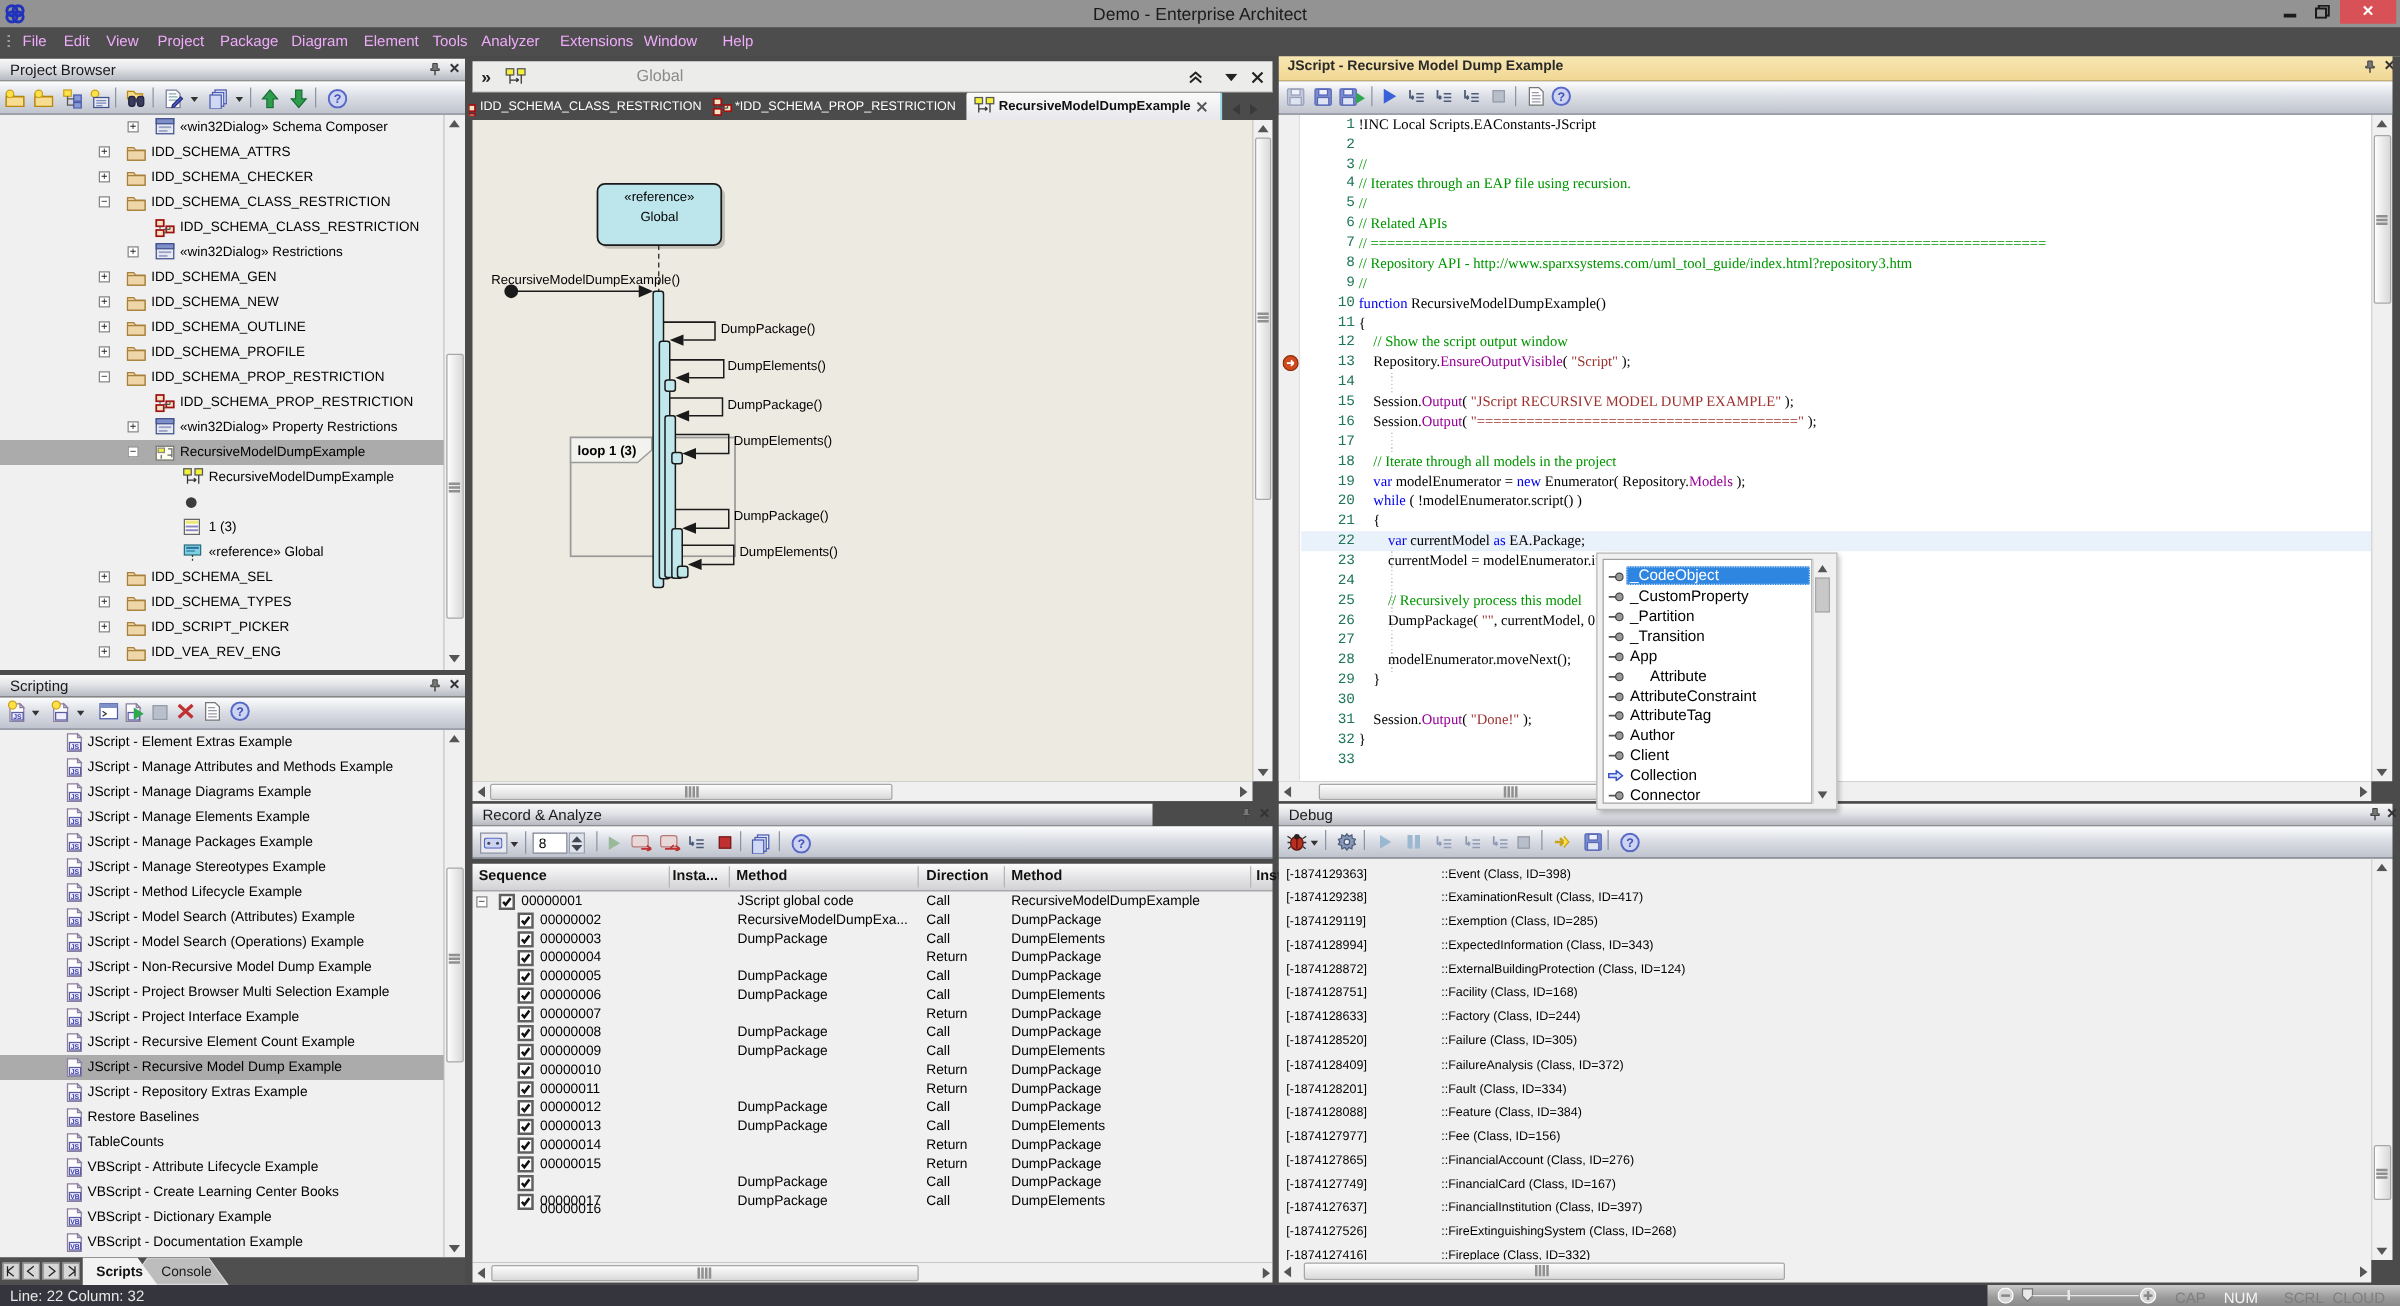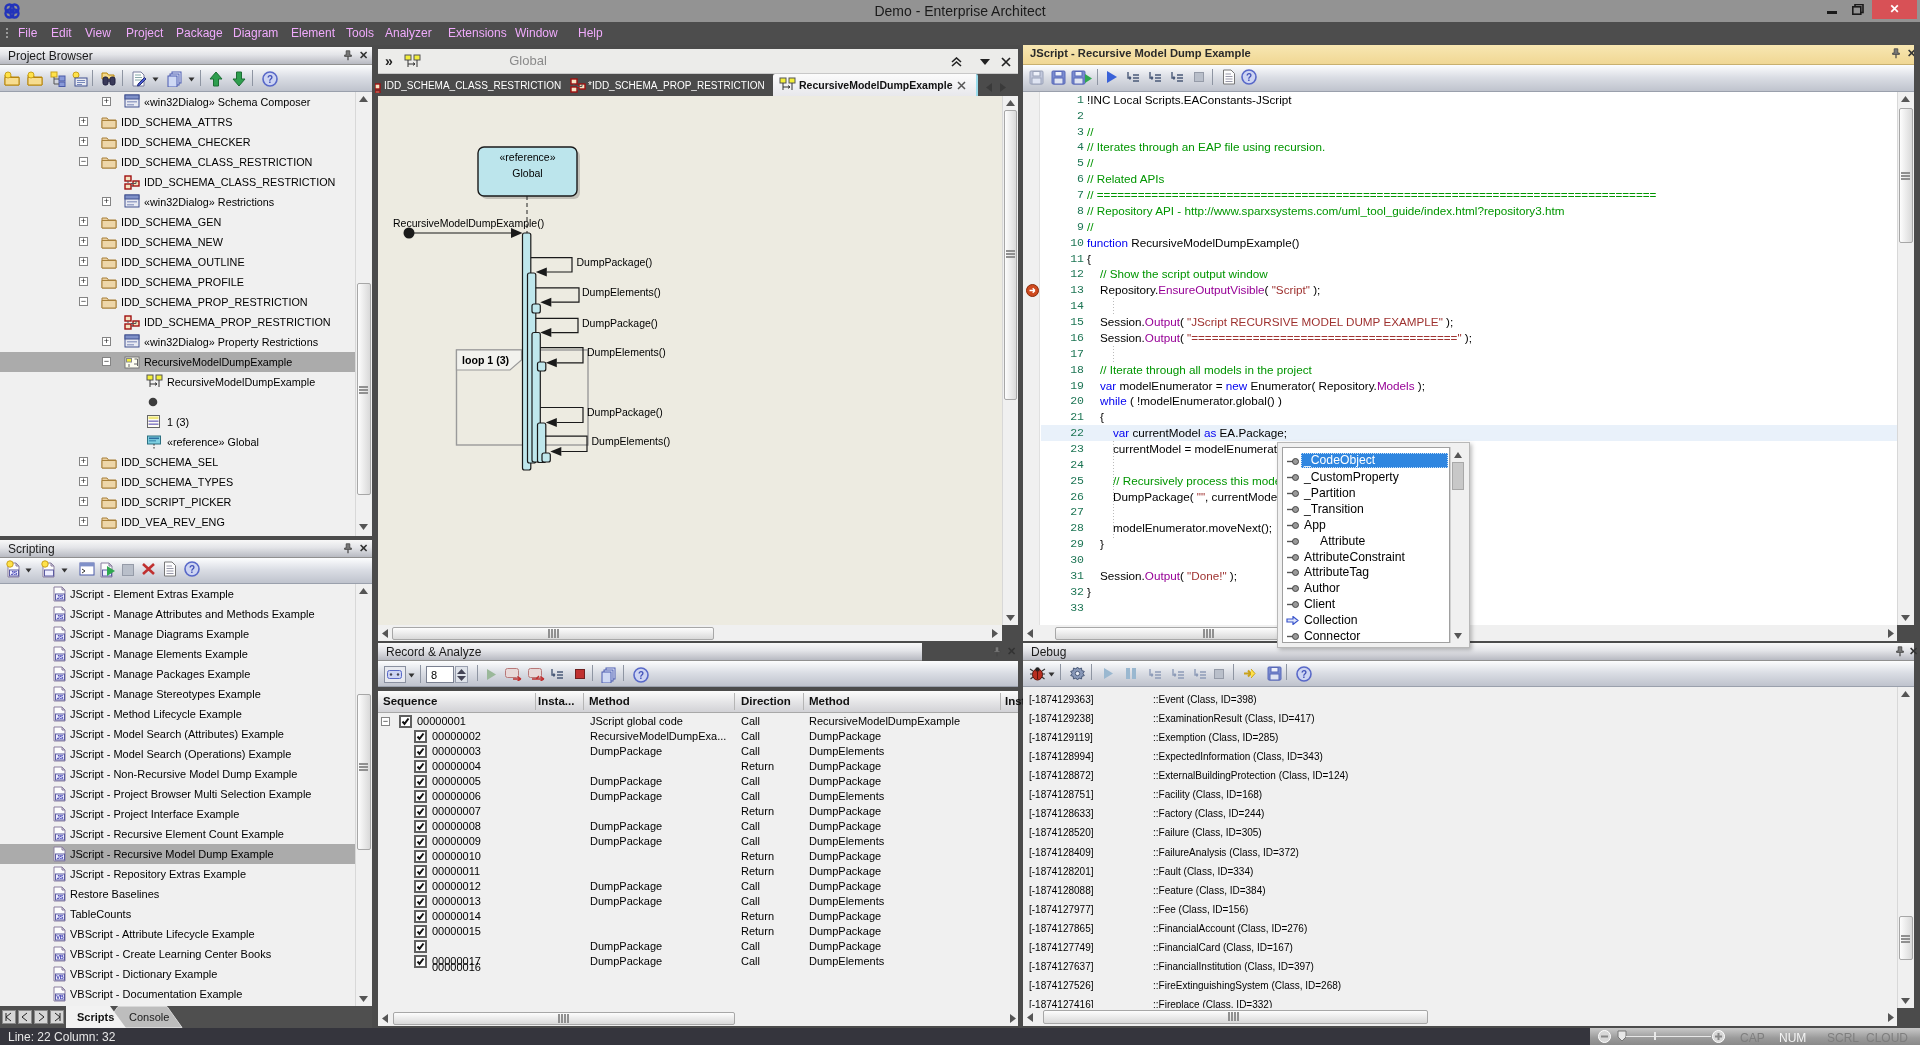--- a/index.html
+++ b/index.html
@@ -16,21 +16,21 @@
 .lgray{background:#f0f0f0}
 .treerow{position:absolute;height:20px;line-height:20px;font-size:10.8px;color:#000;white-space:nowrap}
 .exp{position:absolute;width:9px;height:9px;background:#fff;border:1px solid #848484;font-size:9px;line-height:7px;text-align:center;color:#222}
 .scrow{position:absolute;height:20px;line-height:20px;font-size:11px;color:#000;white-space:nowrap}
 .selband{position:absolute;background:#ababab}
 .vsb{background:#f0f0f0;border-left:1px solid #d8d8d8}
 .hsb{background:#f0f0f0}
 .sbthumb{position:absolute;background:linear-gradient(90deg,#fdfdfd,#d9d9d9);border:1px solid #a7a7a7;border-radius:2px}
 .sbthumbh{position:absolute;background:linear-gradient(#fdfdfd,#d9d9d9);border:1px solid #a7a7a7;border-radius:2px}
 .grip{position:absolute;background:#909090}
-.codeline{position:absolute;height:16px;line-height:16px;font-family:Liberation Sans, sans-serif;font-size:11.7px;white-space:pre}
+.codeline{position:absolute;height:16px;line-height:16px;font-family:Liberation Serif, serif;font-size:11.7px;white-space:pre}
 .lnum{position:absolute;text-align:right;color:#1d7554;font-family:"Liberation Mono",monospace;font-size:11.5px}
 .k{color:#0000f0}.c{color:#009500}.s{color:#9e312f}.m{color:#960096}
 .drow{position:absolute;height:19px;line-height:19px;font-size:10px;color:#000;white-space:nowrap}
 .rrow{position:absolute;height:15px;line-height:15px;font-size:11px;color:#000;white-space:nowrap}
 .cbx{position:absolute;width:13px;height:13px;border:2px solid #606060;background:#fff}
 .cbx svg{position:absolute;left:0;top:0}
 .hdrcell{position:absolute;top:0;height:21px;line-height:21px;font-size:11.5px;font-weight:bold;color:#111}
 .hdrline{position:absolute;top:2px;height:17px;width:1px;background:#b5b5b5}
 .ddi{position:absolute;height:16px;line-height:16px;font-size:12.2px;color:#000;white-space:nowrap}
 </style></head>
@@ -961,21 +961,21 @@
 <div class="lnum" style="left:1040px;top:314.0px;width:44px;height:16px;line-height:16px">15</div>
 <div class="codeline" style="left:1087px;top:314.0px"><span>&nbsp;&nbsp;&nbsp;&nbsp;Session.</span><span class="m">Output</span><span>( </span><span class="s">"JScript RECURSIVE MODEL DUMP EXAMPLE"</span><span> );</span></div>
 <div class="lnum" style="left:1040px;top:329.8px;width:44px;height:16px;line-height:16px">16</div>
 <div class="codeline" style="left:1087px;top:329.8px"><span>&nbsp;&nbsp;&nbsp;&nbsp;Session.</span><span class="m">Output</span><span>( </span><span class="s">"======================================="</span><span> );</span></div>
 <div class="lnum" style="left:1040px;top:345.7px;width:44px;height:16px;line-height:16px">17</div>
 <div class="lnum" style="left:1040px;top:361.6px;width:44px;height:16px;line-height:16px">18</div>
 <div class="codeline" style="left:1087px;top:361.6px"><span class="c">&nbsp;&nbsp;&nbsp;&nbsp;// Iterate through all models in the project</span></div>
 <div class="lnum" style="left:1040px;top:377.5px;width:44px;height:16px;line-height:16px">19</div>
 <div class="codeline" style="left:1087px;top:377.5px"><span>&nbsp;&nbsp;&nbsp;&nbsp;</span><span class="k">var</span><span> modelEnumerator = </span><span class="k">new</span><span> Enumerator( Repository.</span><span class="m">Models</span><span> );</span></div>
 <div class="lnum" style="left:1040px;top:393.3px;width:44px;height:16px;line-height:16px">20</div>
-<div class="codeline" style="left:1087px;top:393.3px"><span>&nbsp;&nbsp;&nbsp;&nbsp;</span><span class="k">while</span><span> ( !modelEnumerator.global() )</span></div>
+<div class="codeline" style="left:1087px;top:393.3px"><span>&nbsp;&nbsp;&nbsp;&nbsp;</span><span class="k">while</span><span> ( !modelEnumerator.script() )</span></div>
 <div class="lnum" style="left:1040px;top:409.2px;width:44px;height:16px;line-height:16px">21</div>
 <div class="codeline" style="left:1087px;top:409.2px"><span>&nbsp;&nbsp;&nbsp;&nbsp;{</span></div>
 <div class="lnum" style="left:1040px;top:425.1px;width:44px;height:16px;line-height:16px">22</div>
 <div class="codeline" style="left:1087px;top:425.1px"><span>&nbsp;&nbsp;&nbsp;&nbsp;&nbsp;&nbsp;&nbsp;&nbsp;</span><span class="k">var</span><span> currentModel </span><span class="k">as</span><span> EA.Package;</span></div>
 <div class="lnum" style="left:1040px;top:440.9px;width:44px;height:16px;line-height:16px">23</div>
 <div class="codeline" style="left:1087px;top:440.9px"><span>&nbsp;&nbsp;&nbsp;&nbsp;&nbsp;&nbsp;&nbsp;&nbsp;currentModel = modelEnumerator.item();</span></div>
 <div class="lnum" style="left:1040px;top:456.8px;width:44px;height:16px;line-height:16px">24</div>
 <div class="lnum" style="left:1040px;top:472.7px;width:44px;height:16px;line-height:16px">25</div>
 <div class="codeline" style="left:1087px;top:472.7px"><span class="c">&nbsp;&nbsp;&nbsp;&nbsp;&nbsp;&nbsp;&nbsp;&nbsp;// Recursively process this model</span></div>
 <div class="lnum" style="left:1040px;top:488.6px;width:44px;height:16px;line-height:16px">26</div>

